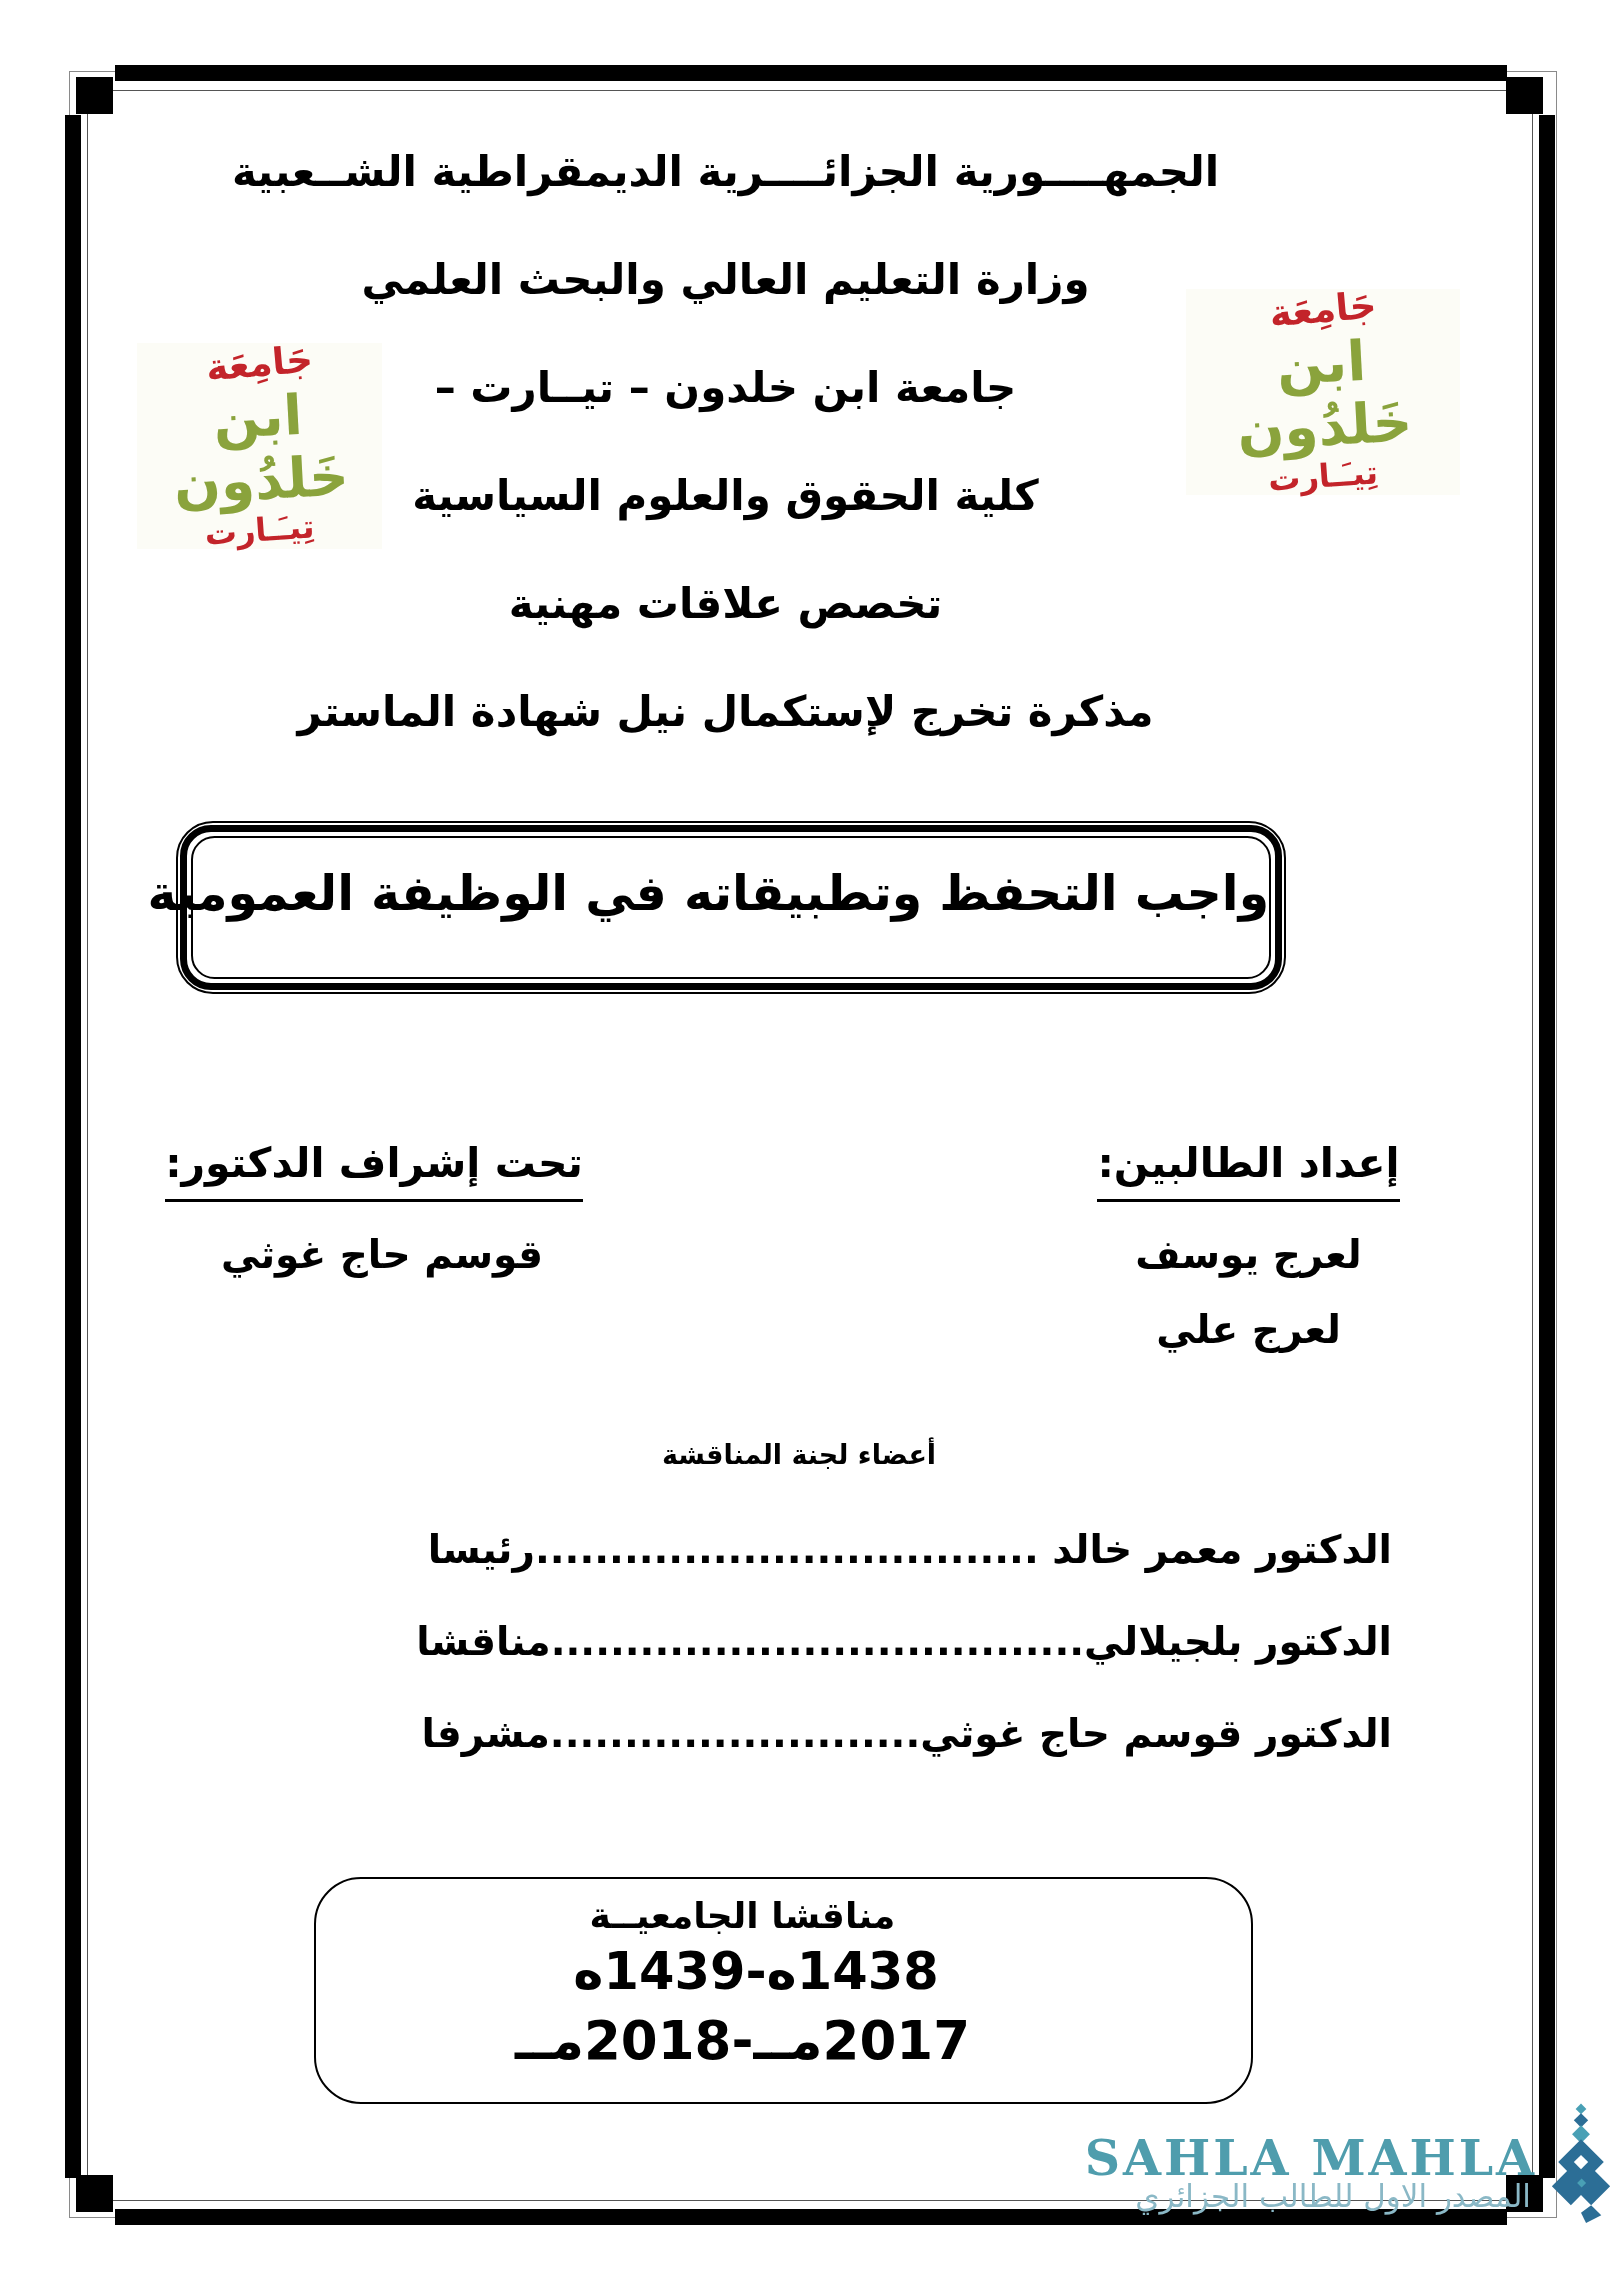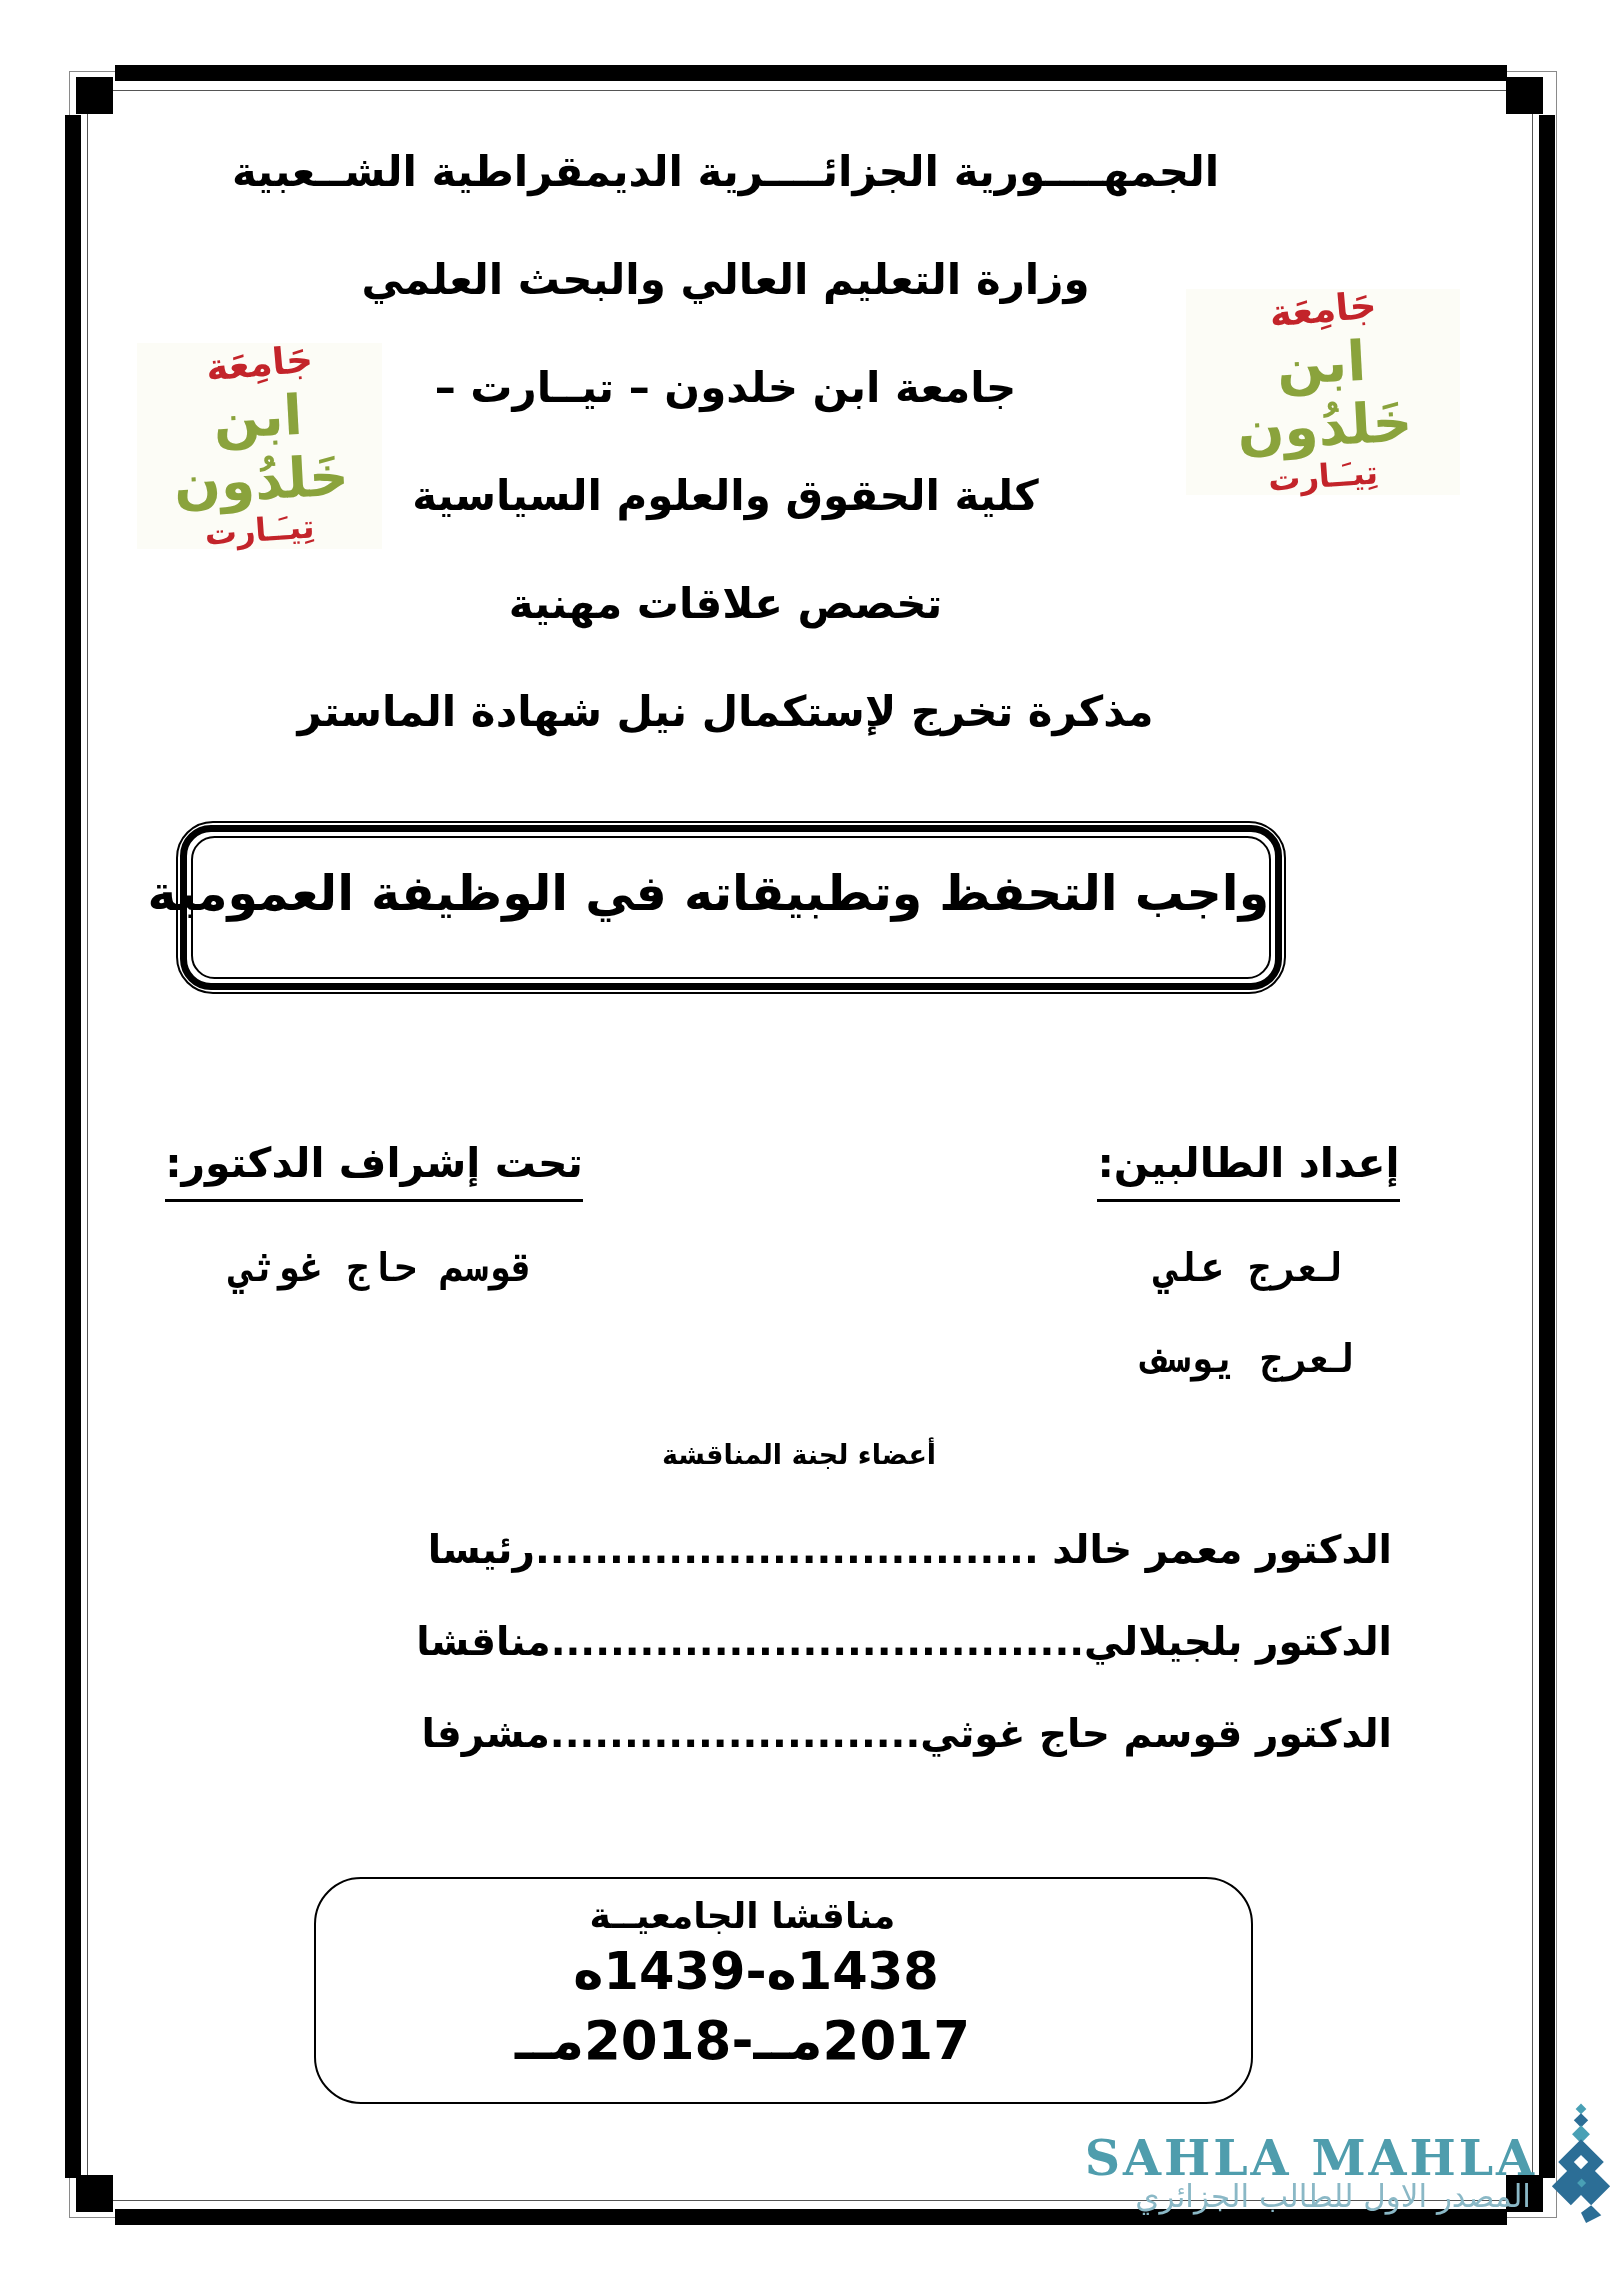--- a/index.html
+++ b/index.html
@@ -39,21 +39,21 @@
             padding:3.9px;box-sizing:border-box;}
   .tbox-inner{width:100%;height:100%;border:2px solid #000;border-radius:23.5px;
               box-sizing:border-box;direction:rtl;text-align:center;}
   .thesis-title{font-size:49px;font-weight:bold;margin-top:27.4px;white-space:nowrap;}
 
   
   .students-col{right:201px;top:1139px;width:343px;text-align:center;direction:rtl;}
   .supervisor-col{left:181px;top:1139px;width:402px;text-align:center;direction:rtl;}
   .by-heading{display:inline-block;font-size:41px;font-weight:bold;
               border-bottom:3.9px solid #000;padding-bottom:11.8px;white-space:nowrap;}
-  .by-name{font-size:39px;font-weight:bold;margin-top:43px;white-space:nowrap;font-family:Liberation Mono, monospace;}
+  .by-name{font-size:39px;font-weight:bold;margin-top:30px;white-space:nowrap;}
 
   
   .committee-heading{left:0;top:1439px;width:1598px;text-align:center;direction:rtl;
                      font-size:27px;font-weight:bold;}
   .member-row{right:229px;direction:rtl;font-size:39px;font-weight:bold;white-space:nowrap;}
   .m1{top:1527px;} .m2{top:1619px;} .m3{top:1711px;}
   .dots{letter-spacing:2px;}
 
   
   .year-box{left:314px;top:1877px;width:939px;height:227px;border:2.9px solid #000;
@@ -108,22 +108,22 @@
 <div class="abs tbox-outer">
   <div class="tbox-mid">
     <div class="tbox-inner">
       <div class="thesis-title">واجب التحفظ وتطبيقاته في الوظيفة العمومية</div>
     </div>
   </div>
 </div>
 
 <div class="abs students-col">
   <span class="by-heading">إعداد الطالبين:</span>
+  <div class="by-name">لعرج يوسف</div>
   <div class="by-name">لعرج علي</div>
-  <div class="by-name">لعرج يوسف</div>
 </div>
 
 <div class="abs supervisor-col">
   <span class="by-heading">تحت إشراف الدكتور:</span>
   <div class="by-name">قوسم حاج غوثي</div>
 </div>
 
 <div class="abs committee-heading">أعضاء لجنة المناقشة</div>
 
 <div class="abs member-row m1">

